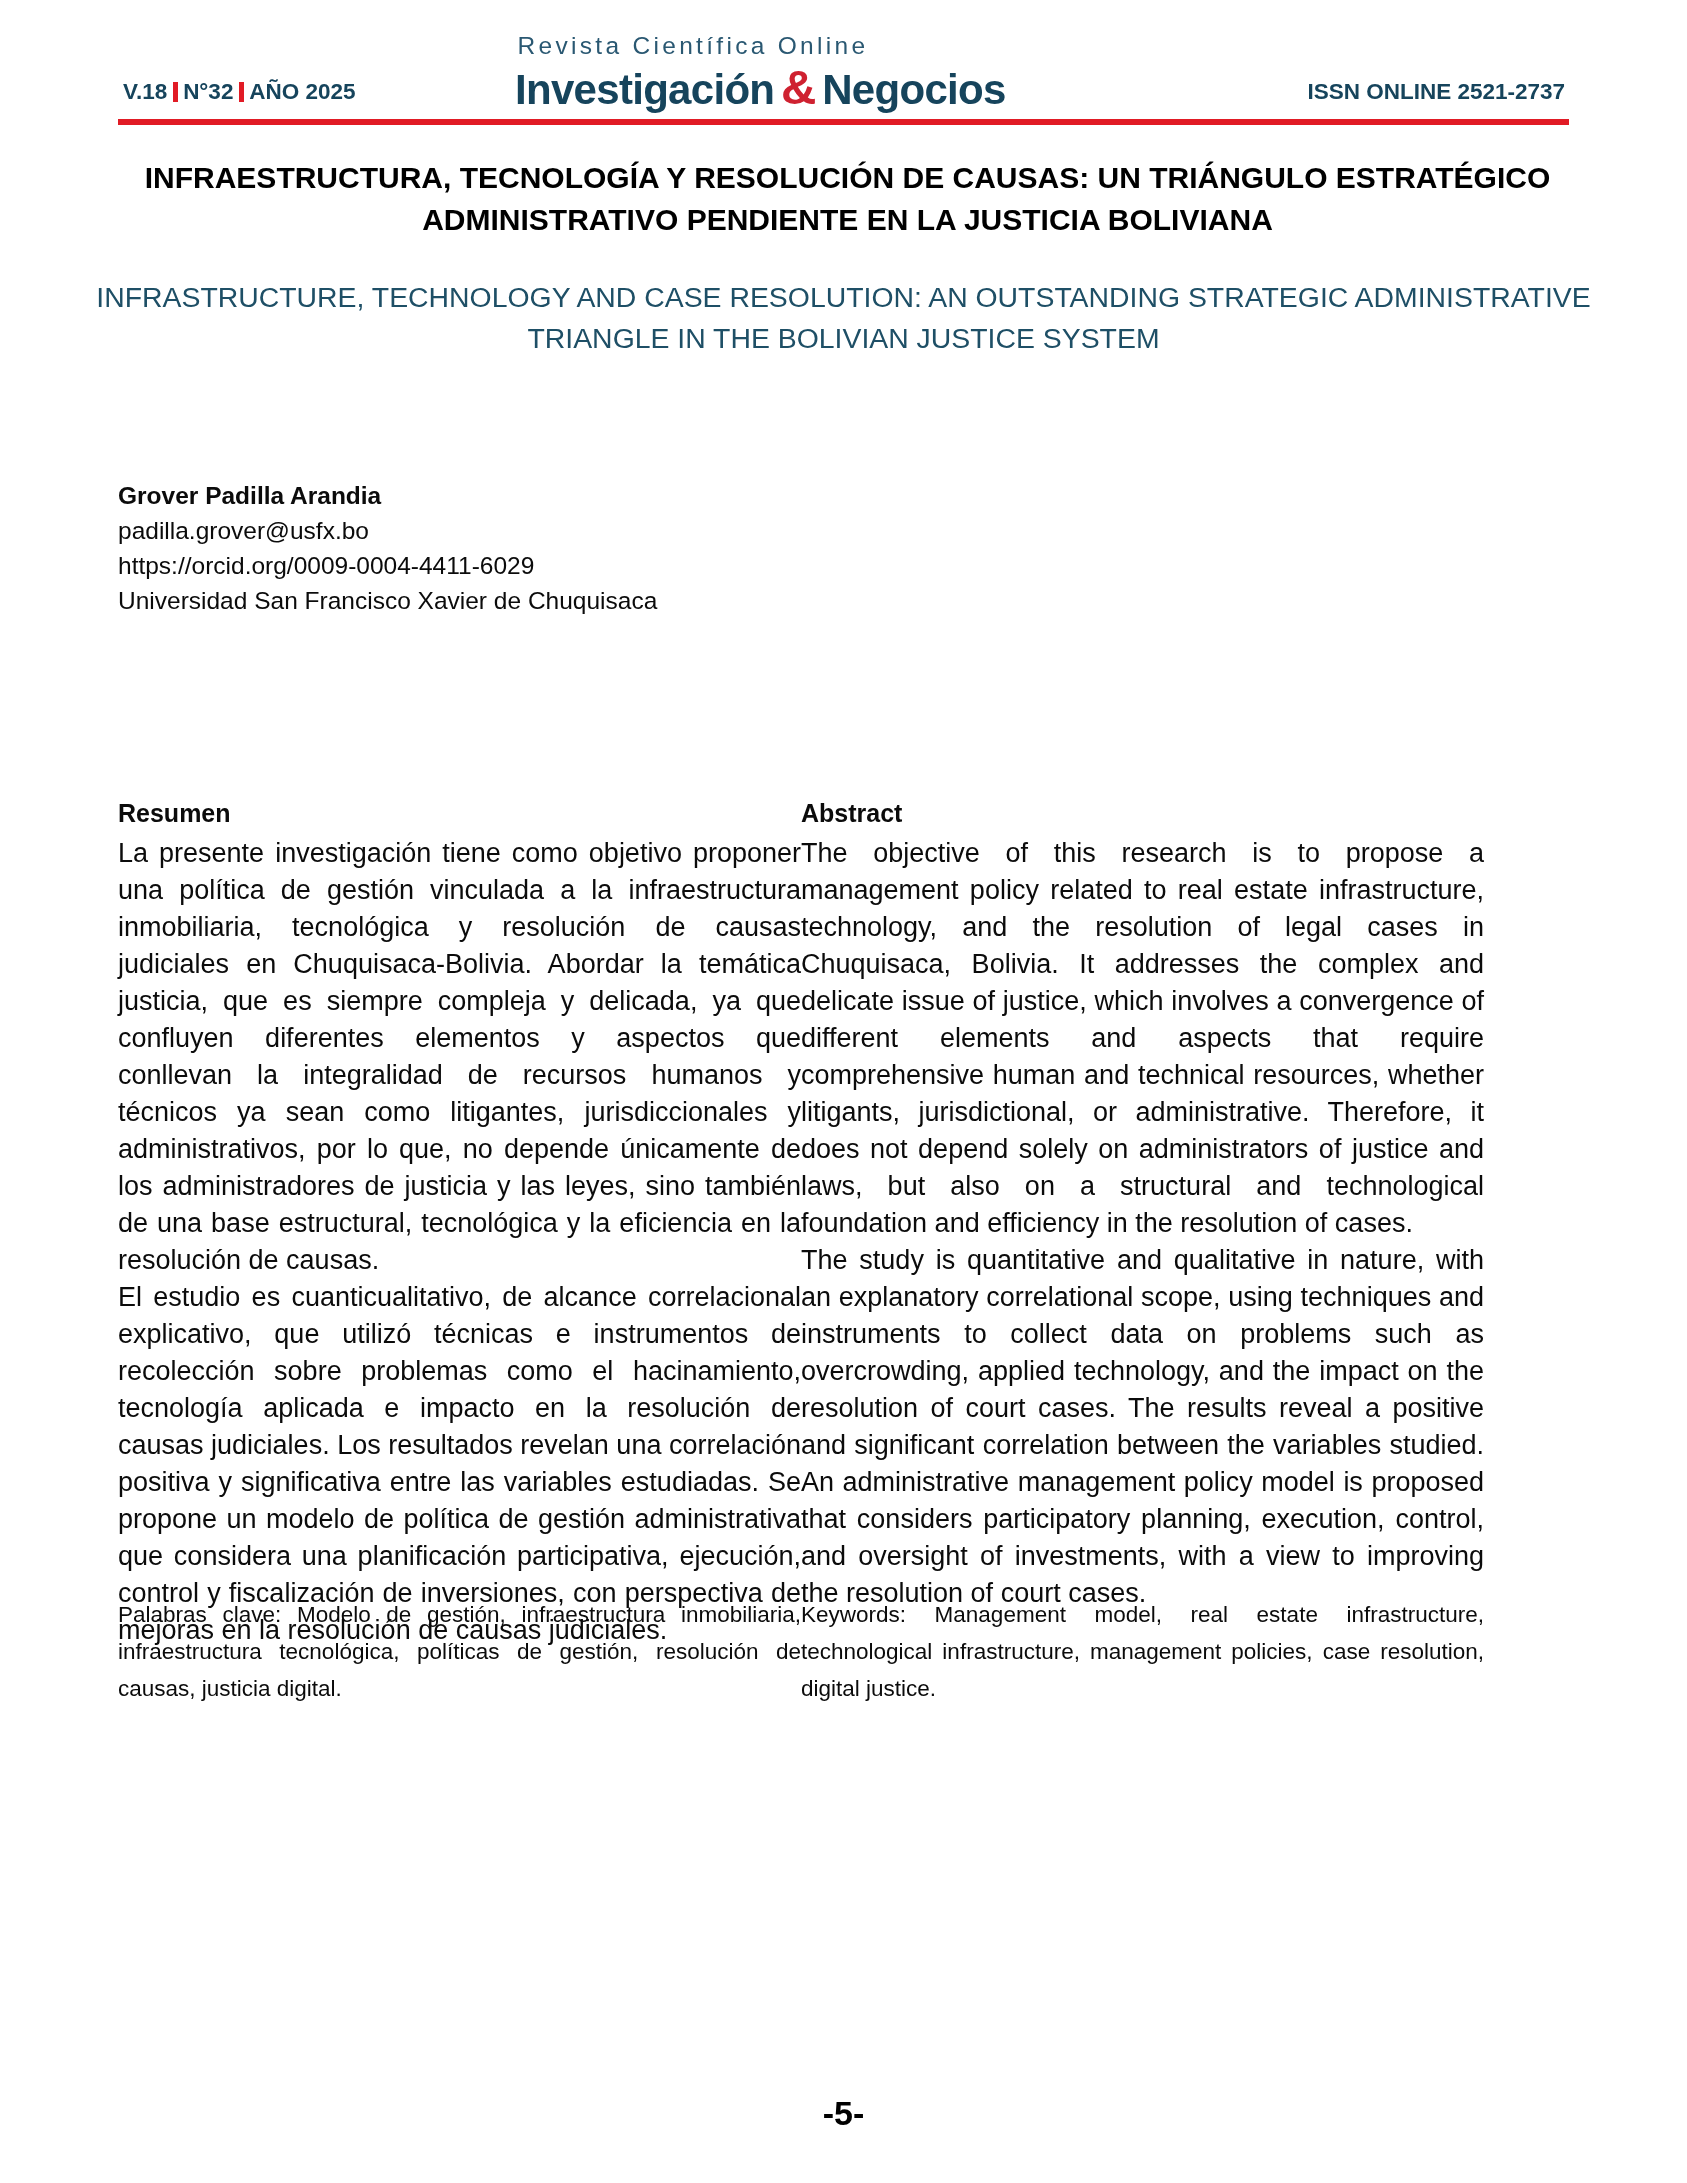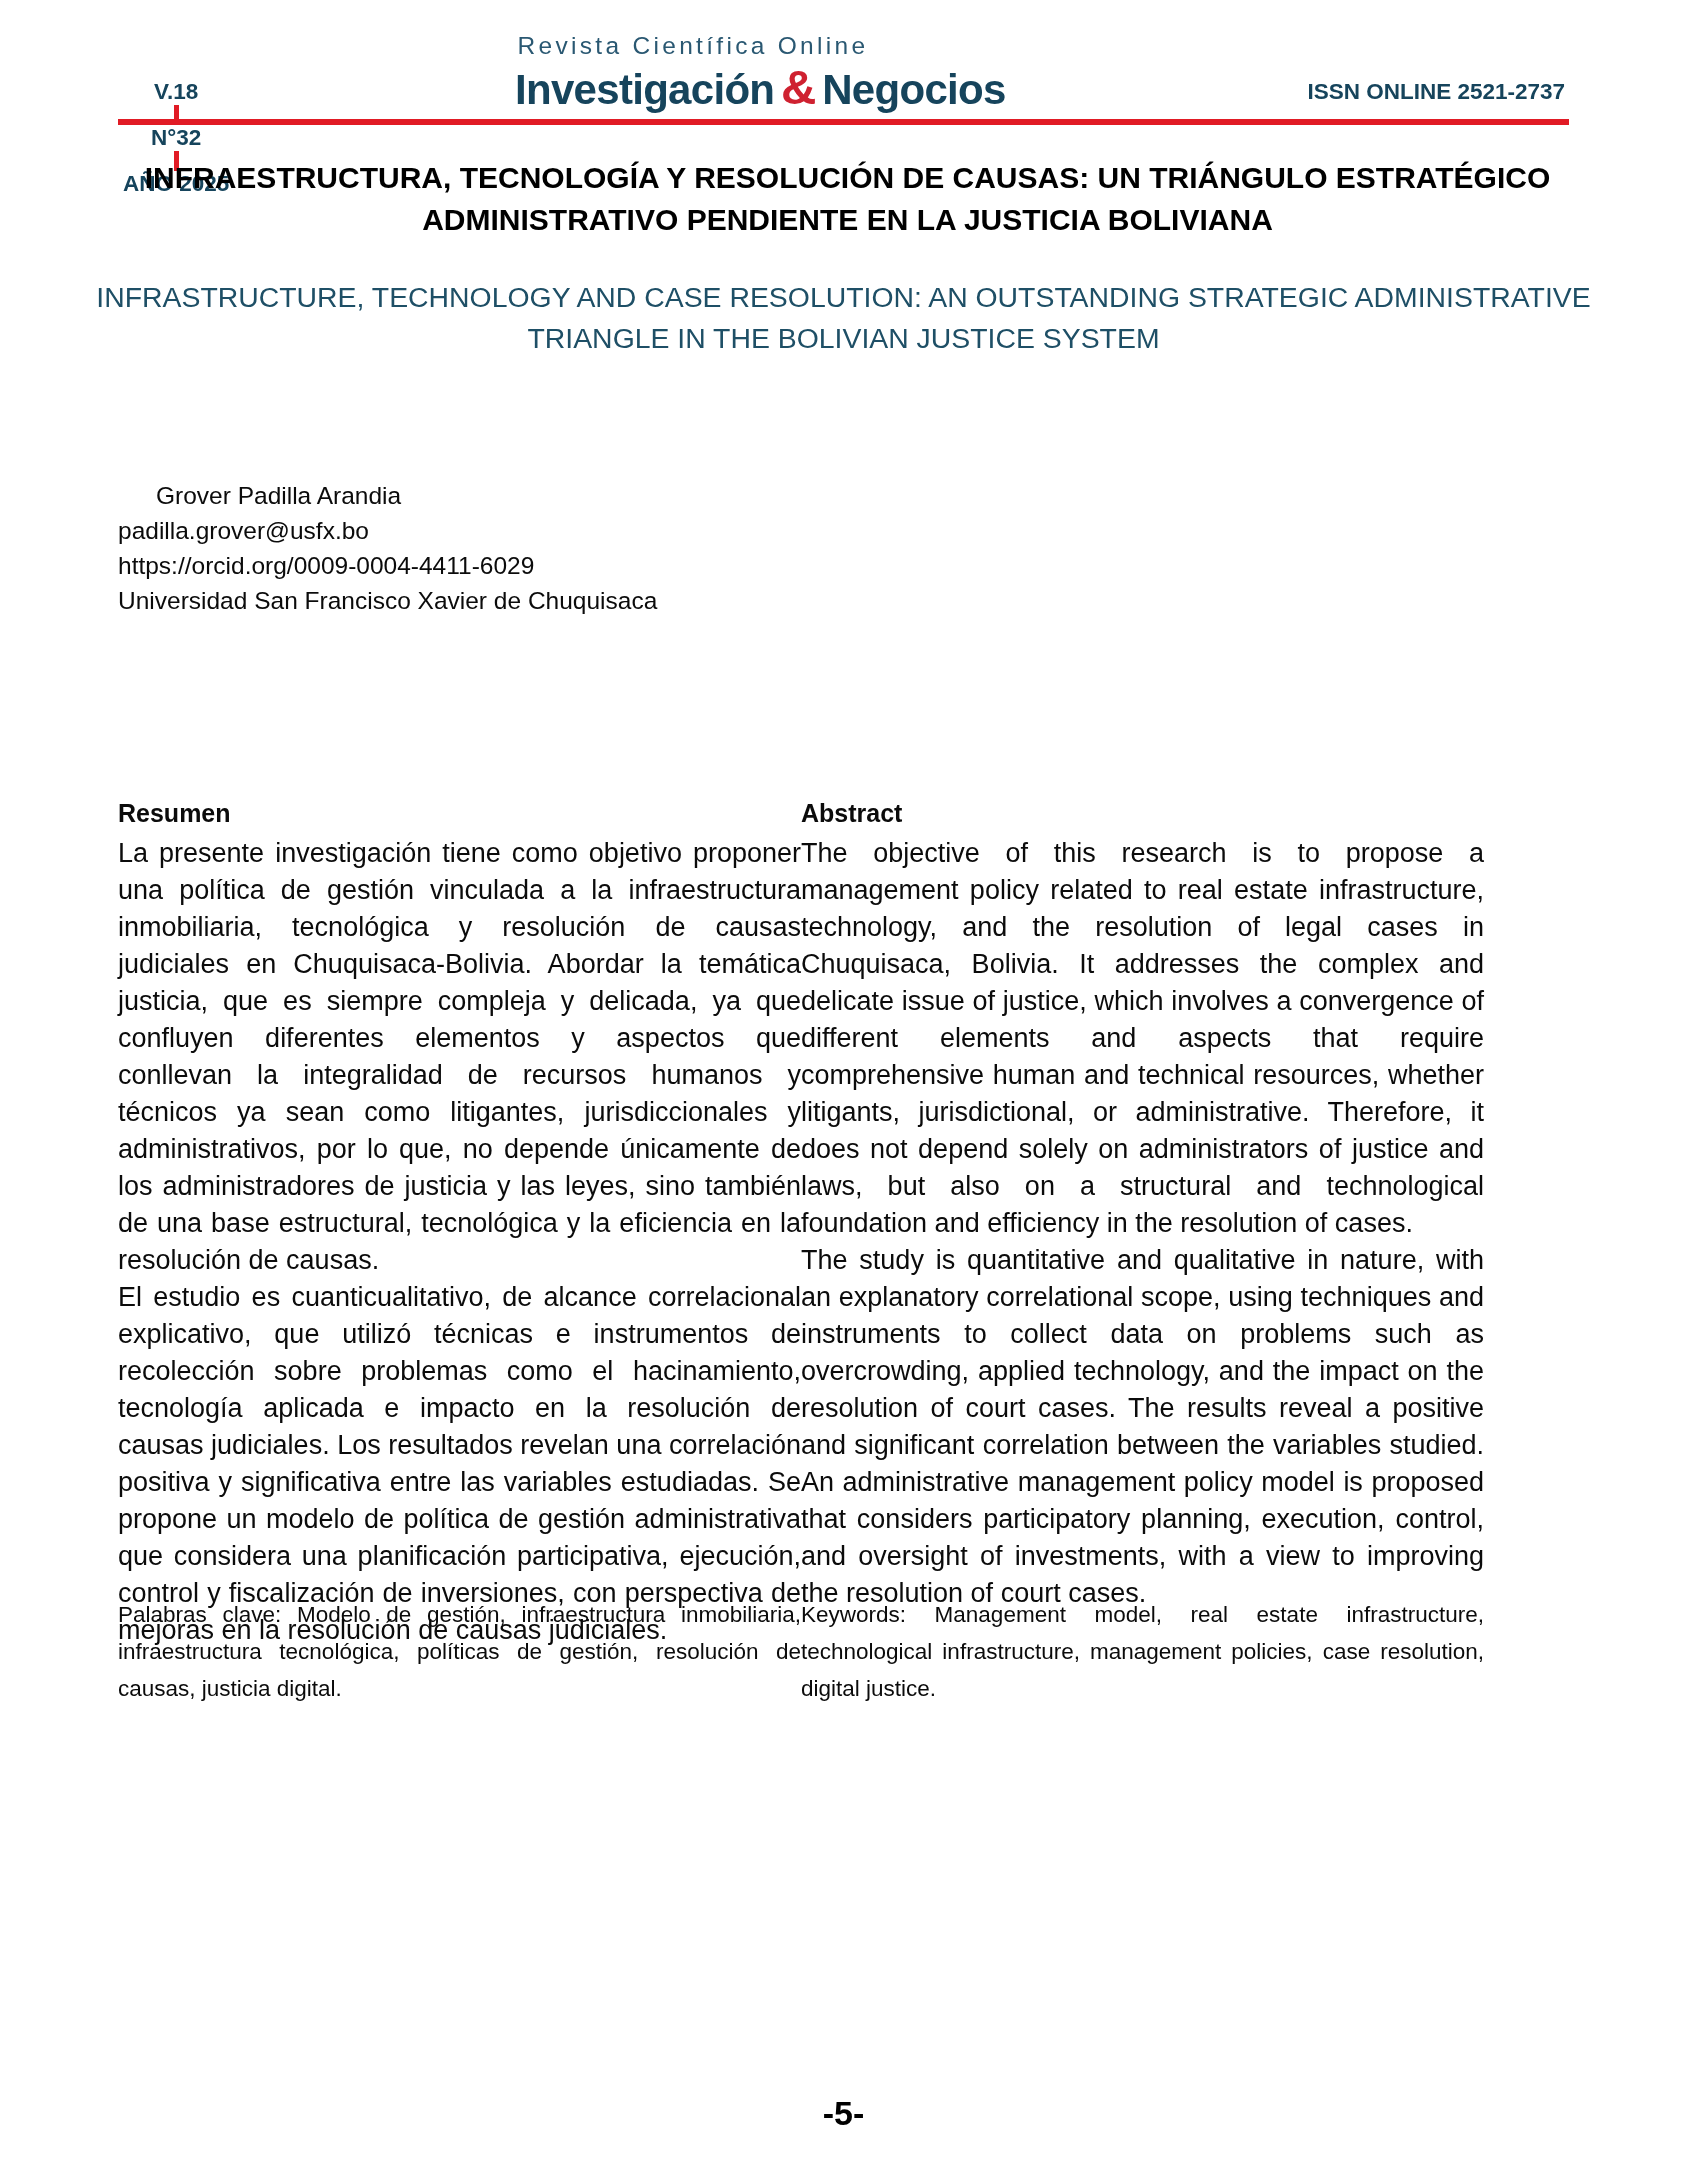--- a/index.html
+++ b/index.html
@@ -24,21 +24,20 @@
   
   .issue-info{
     position:absolute;
     left:123px; top:79px;
     font-size:22.5px;
     font-weight:bold;
     color:var(--navy);
     letter-spacing:0px;
     display:flex;
     align-items:center;
-    flex-direction:column;
   }
   .issue-info .sep{
     display:inline-block;
     width:5.3px; height:20px;
     background:var(--red);
     margin:0 5.3px;
   }
   .logo{
     position:absolute;
     left:515px; top:34px;
@@ -97,21 +96,21 @@
     color:var(--title-en);
   }
   
   .author{
     position:absolute;
     left:118px; top:478px;
     font-size:24.5px;
     line-height:35px;
     color:var(--ink);
   }
-  .author .author-name{font-weight:normal;margin-left:38px;}
+  .author .author-name{font-weight:bold;}
   
   .columns{
     position:absolute;
     left:118px;
     width:1437px;
     display:flex;
   }
   .abstracts{top:799px;}
   .col{width:683px;}
   .col h3{

